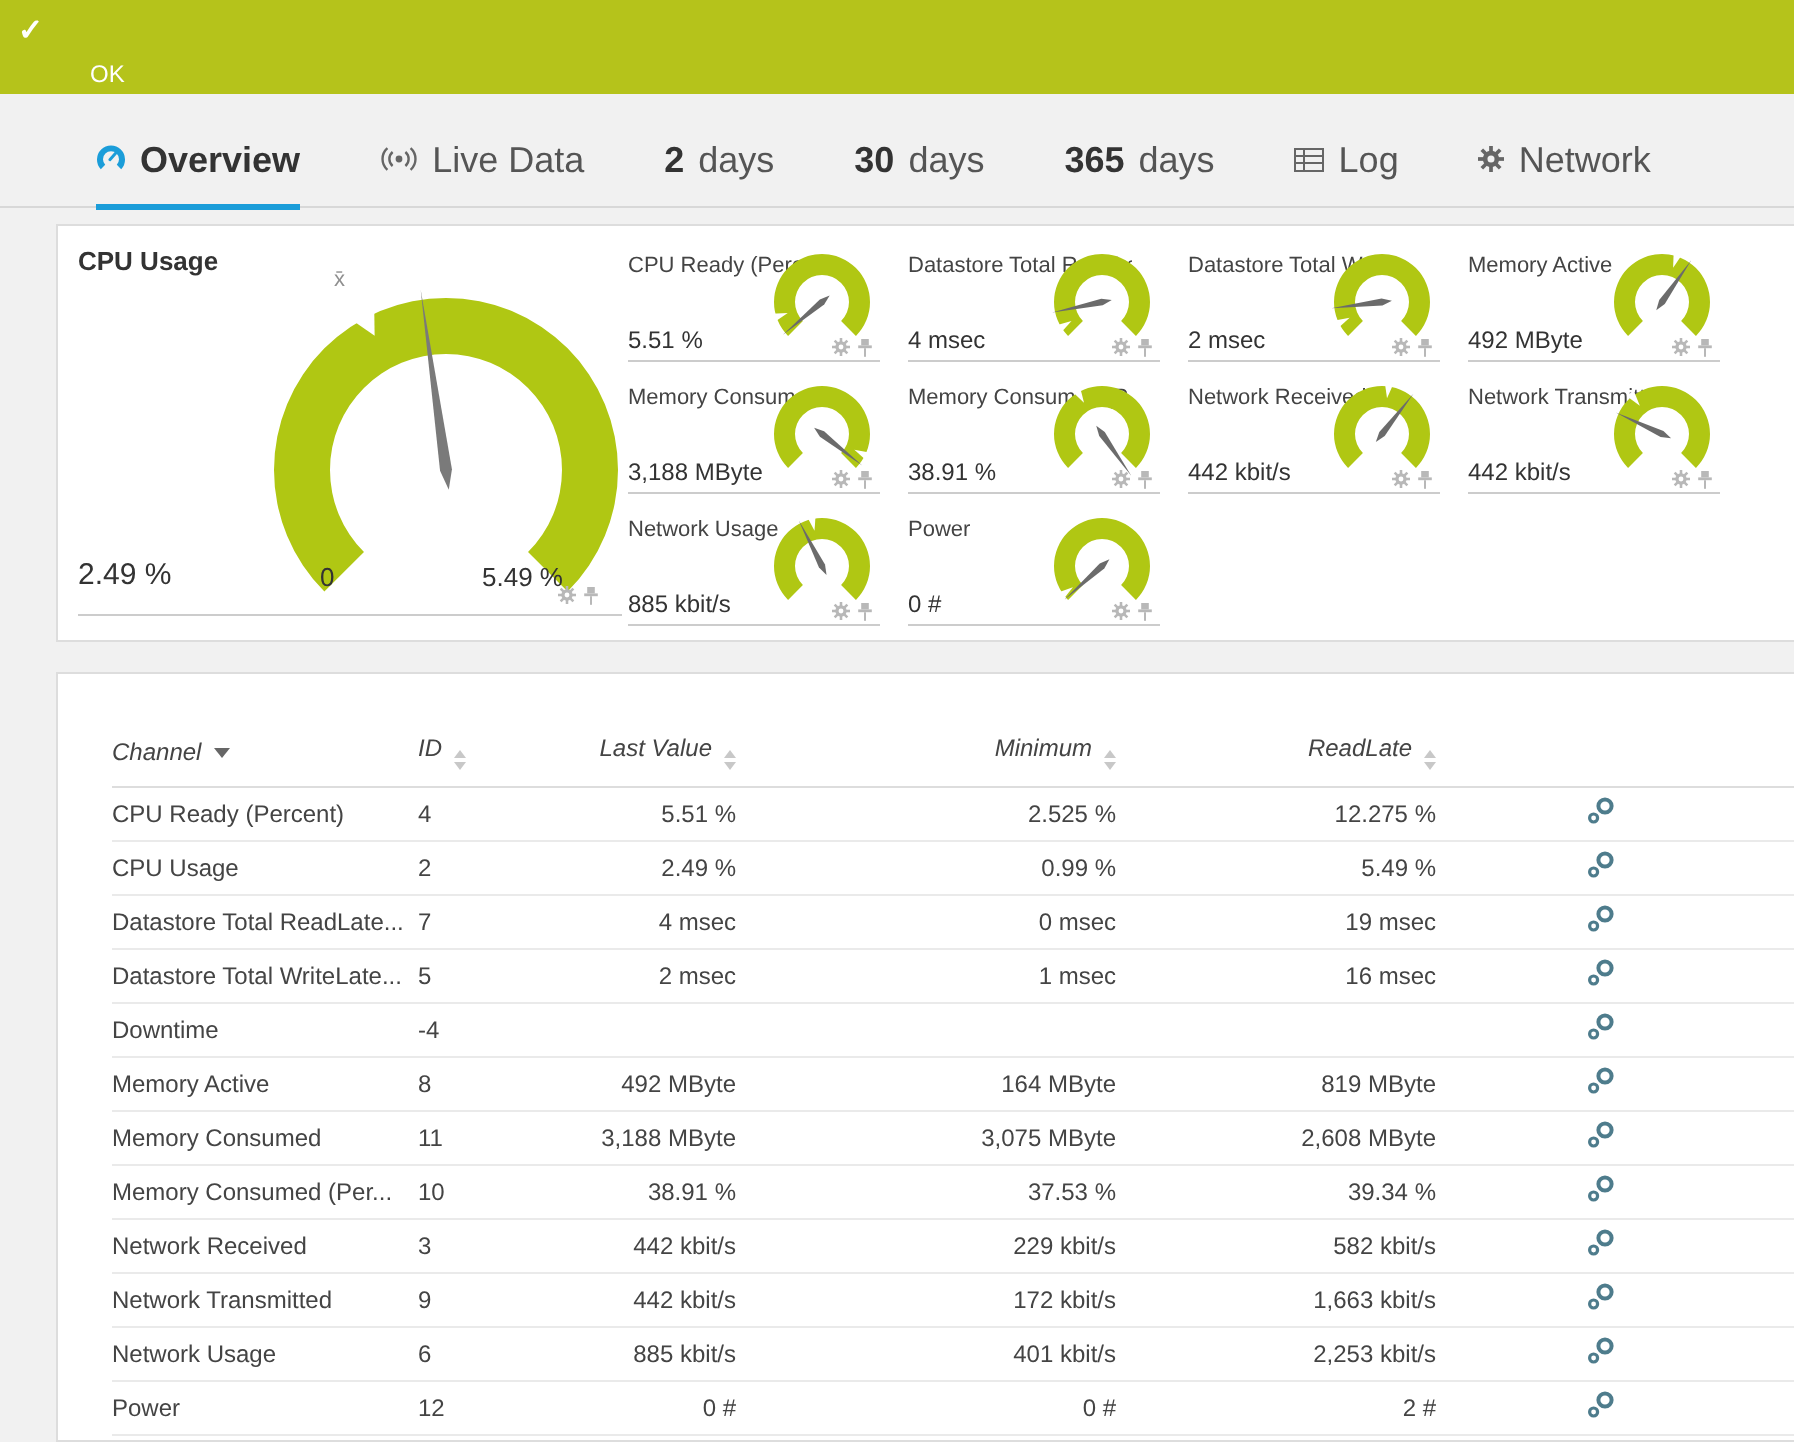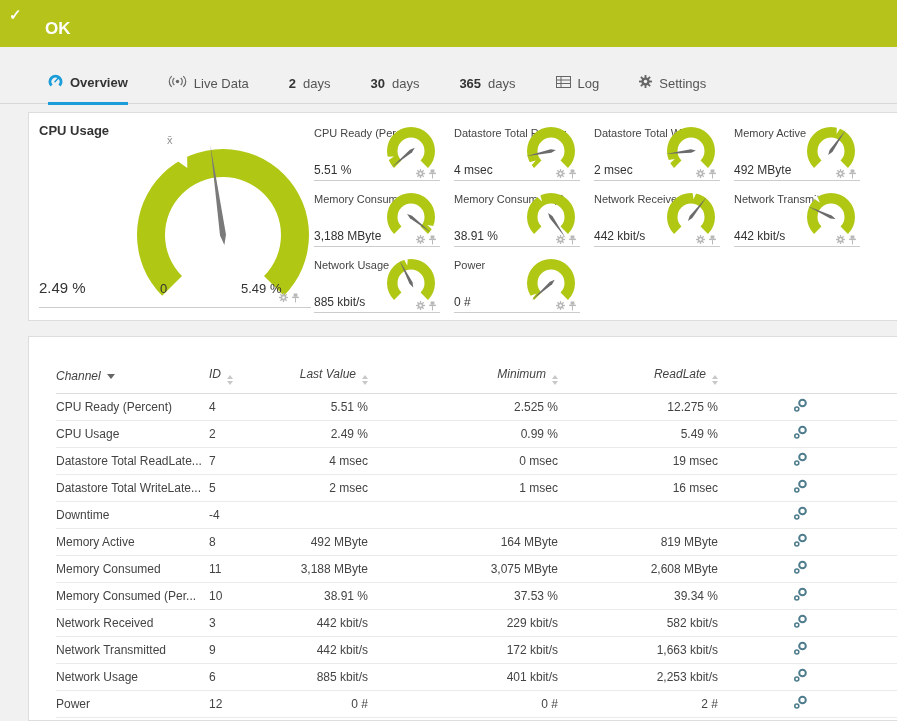--- a/index.html
+++ b/index.html
@@ -8,28 +8,28 @@
     font-family:"Liberation Sans",sans-serif;
   }
   
   .greenbar{position:relative;height:47px;color:#fff;}
   .greenbar .check{position:absolute;left:9px;top:6px;font-size:15px;font-weight:bold;}
   .titleline{position:absolute;left:28px;top:6px;font-size:15px;white-space:nowrap;}
   .kind{font-style:italic;font-weight:600;margin-right:7px;}
   .sensor-title{font-weight:700;}
   .flag{font-size:10px;vertical-align:7px;margin-left:4px;}
   .stars{margin-left:9px;font-size:11px;letter-spacing:1px;vertical-align:2px;cursor:pointer;}
-  .okbadge{position:absolute;left:45px;top:19px;font-size:17px;font-weight:700;}
+  .okbadge{position:absolute;left:45px;top:30px;font-size:12px;font-weight:400;}
   
   .tabbar{
     height:57px;background:#f1f1f1;border-bottom:1px solid #d8d8d8;
     display:flex;align-items:flex-end;padding-left:48px;gap:40px;box-sizing:border-box;
   }
   .tab{
-    display:flex;align-items:center;gap:7px;font-size:13px;color:#555;
+    display:flex;align-items:center;gap:7px;font-size:18px;color:#555;
     padding-bottom:11px;border-bottom:3px solid transparent;margin-bottom:-2px;
     cursor:pointer;white-space:nowrap;
   }
   .tab b{color:#333;}
   .tab.active{color:#333;font-weight:700;border-bottom-color:var(--blue);}
   
   .content{position:relative;height:617px;}
   .card{position:absolute;left:28px;width:880px;background:#fff;border:1px solid #ddd;box-sizing:border-box;}
   #gauges-card{top:8px;height:209px;}
   #table-card{top:232px;height:385px;}
@@ -118,21 +118,21 @@
       <span><svg width="13" height="13" viewBox="0 0 14 14">
           <g fill="#666">
             <rect x="6" y="0" width="2" height="14"></rect>
             <rect x="0" y="6" width="14" height="2"></rect>
             <rect x="6" y="0" width="2" height="14" transform="rotate(45 7 7)"></rect>
             <rect x="6" y="0" width="2" height="14" transform="rotate(-45 7 7)"></rect>
             <circle cx="7" cy="7" r="4.4"></circle>
           </g>
           <circle cx="7" cy="7" r="1.9" fill="#f1f1f1"></circle>
         </svg></span>
-      <span>Settings</span>
+      <span>Network</span>
     </div>
   </nav>
 
 <main class="content">
 
   <section class="card" id="gauges-card">
     <div class="card-title">CPU Usage</div>
     <div id="big-gauge-svg"><svg width="200" height="180" viewBox="0 0 200 180">
      <path d="M39.19 154.81 A86 86 0 1 1 160.81 154.81 L141.01 135.01 A58 58 0 1 0 58.99 135.01 Z" fill="#b0c713"></path>
      <polygon points="49.89 16.84,64.05 9.31,64.32 26.90" fill="#fff"></polygon>

